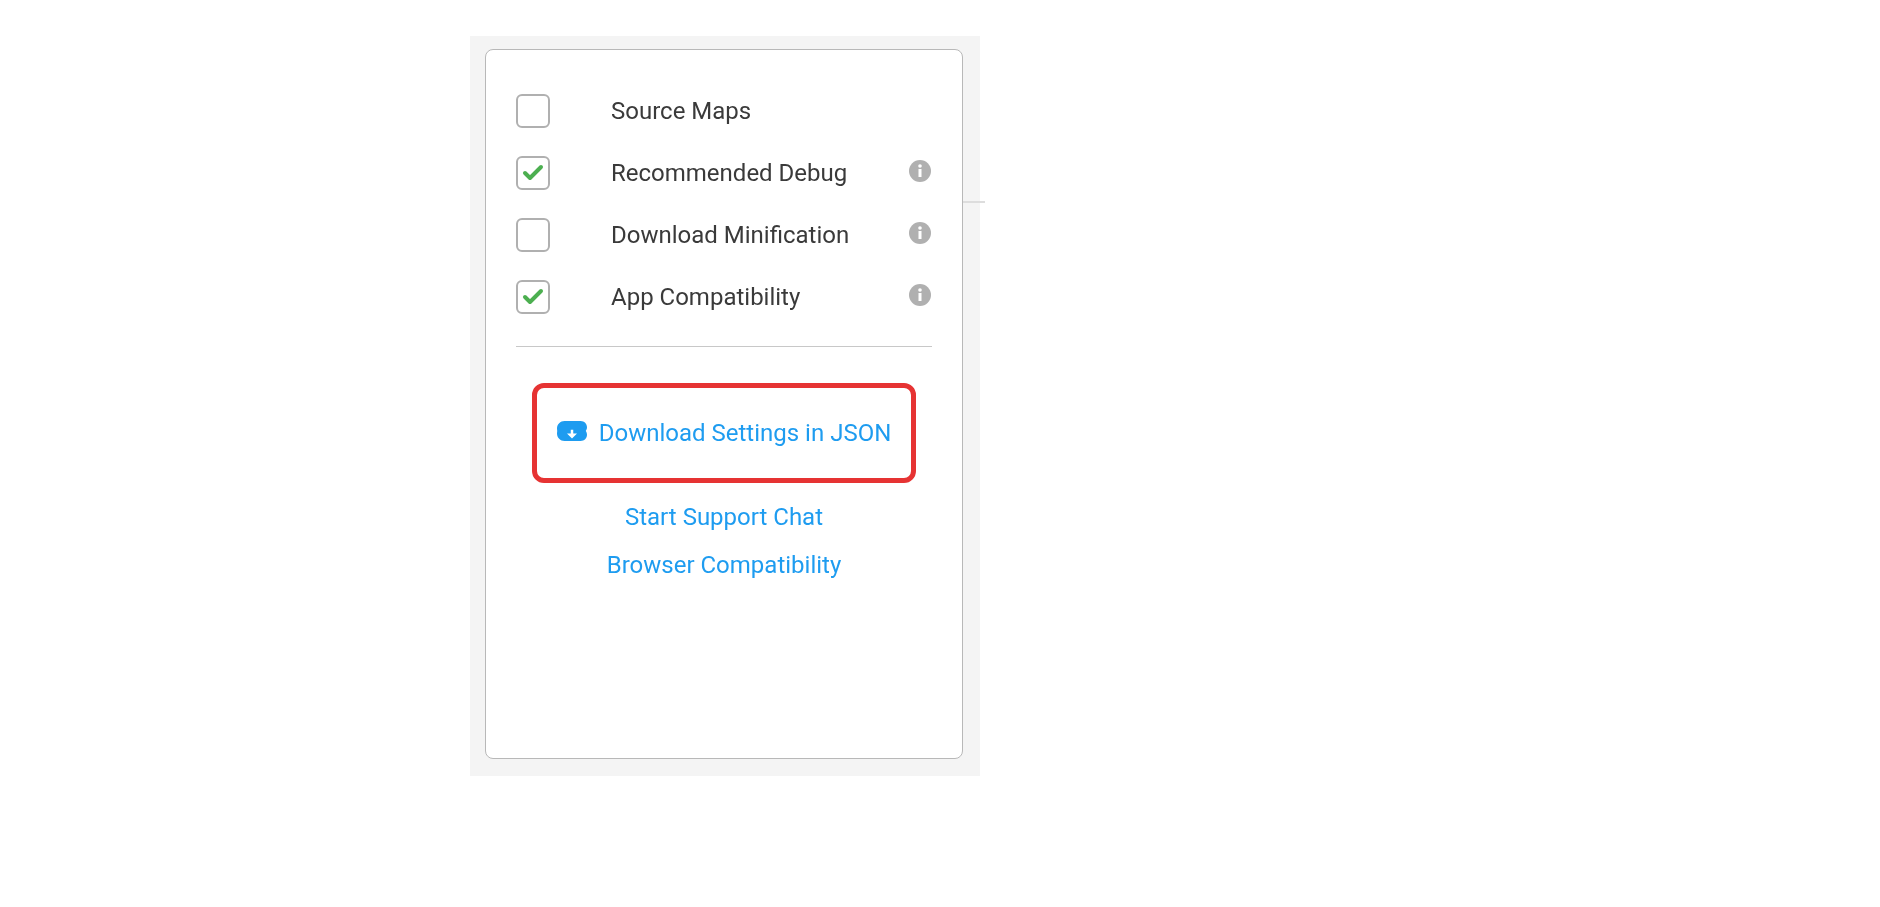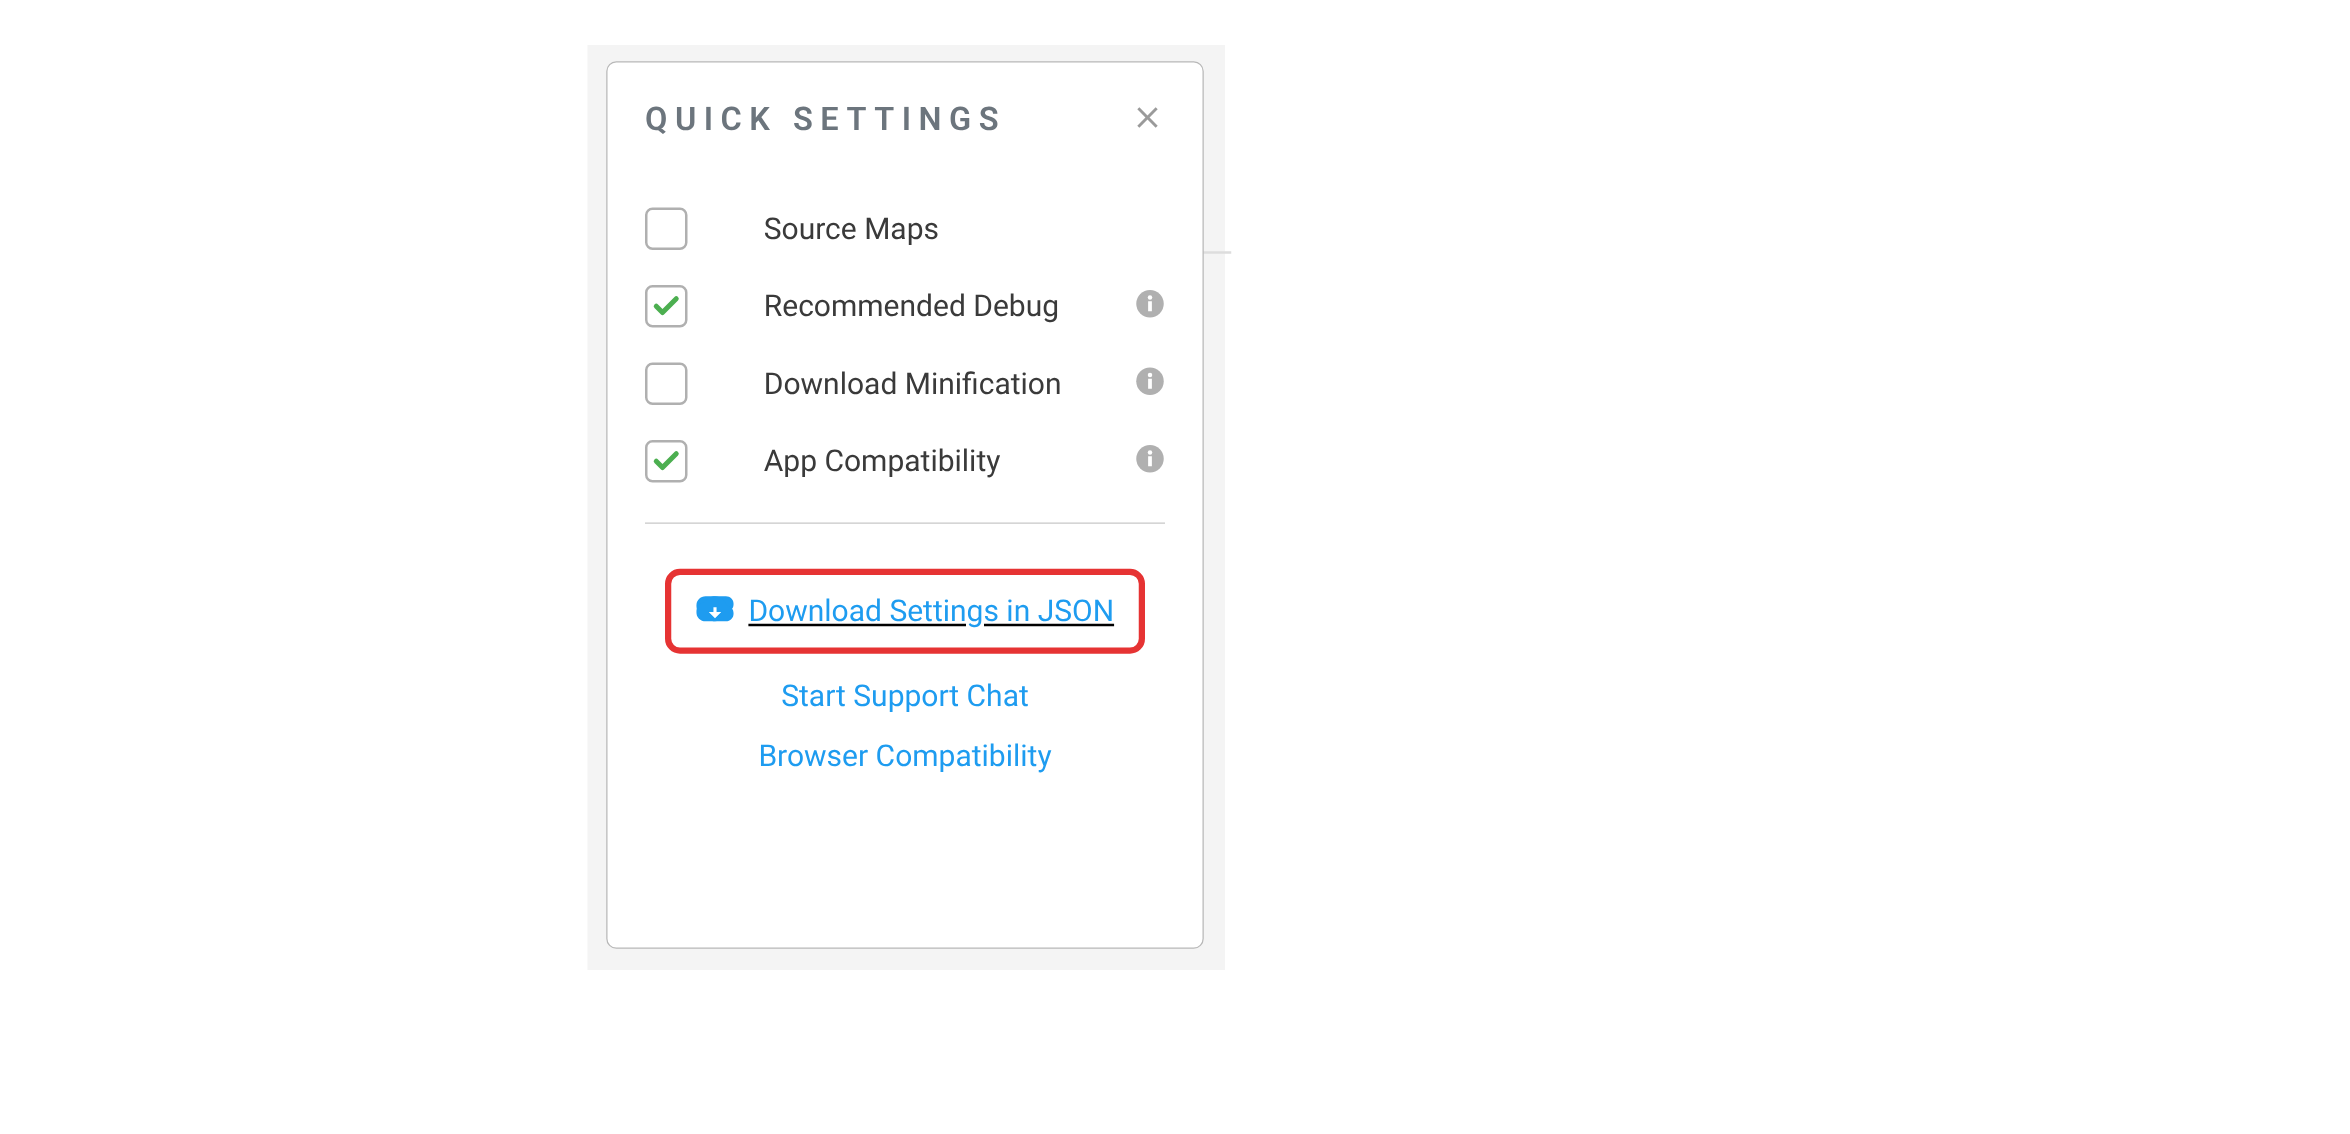--- a/index.html
+++ b/index.html
@@ -116,48 +116,39 @@
       font-size: 24px;
       text-decoration: none;
       cursor: pointer;
       display: inline-flex;
       align-items: center;
       gap: 12px;
     }
     .link-highlighted {
       border: 5px solid #e63333;
       border-radius: 12px;
-      padding: 12px 20px;
+      padding: 28px 20px;
       display: inline-flex;
       align-items: center;
       gap: 12px;
-      text-decoration: underline;
     }
     .cloud-icon {
       color: #1e9cf0;
     }
     .cloud-icon svg {
       width: 30px;
       height: 30px;
     }
   </style>
 </head>
 <body>
 
 <div class="panel-bg"></div>
 
 <div class="panel">
-  <div class="panel-header">
-    <div class="panel-title">QUICK SETTINGS</div>
-    <div class="close-btn">
-      <svg viewBox="0 0 24 24" fill="currentColor">
-          <path d="M19 6.41L17.59 5 12 10.59 6.41 5 5 6.41 10.59 12 5 17.59 6.41 19 12 13.41 17.59 19 19 17.59 13.41 12z"></path>
-        </svg>
-    </div>
-  </div>
 
   <div class="setting-row">
     <div class="checkbox">
       
     </div>
     <div class="setting-label">Source Maps</div>
   </div>
 
   <div class="setting-row">
     <div class="checkbox checked">

